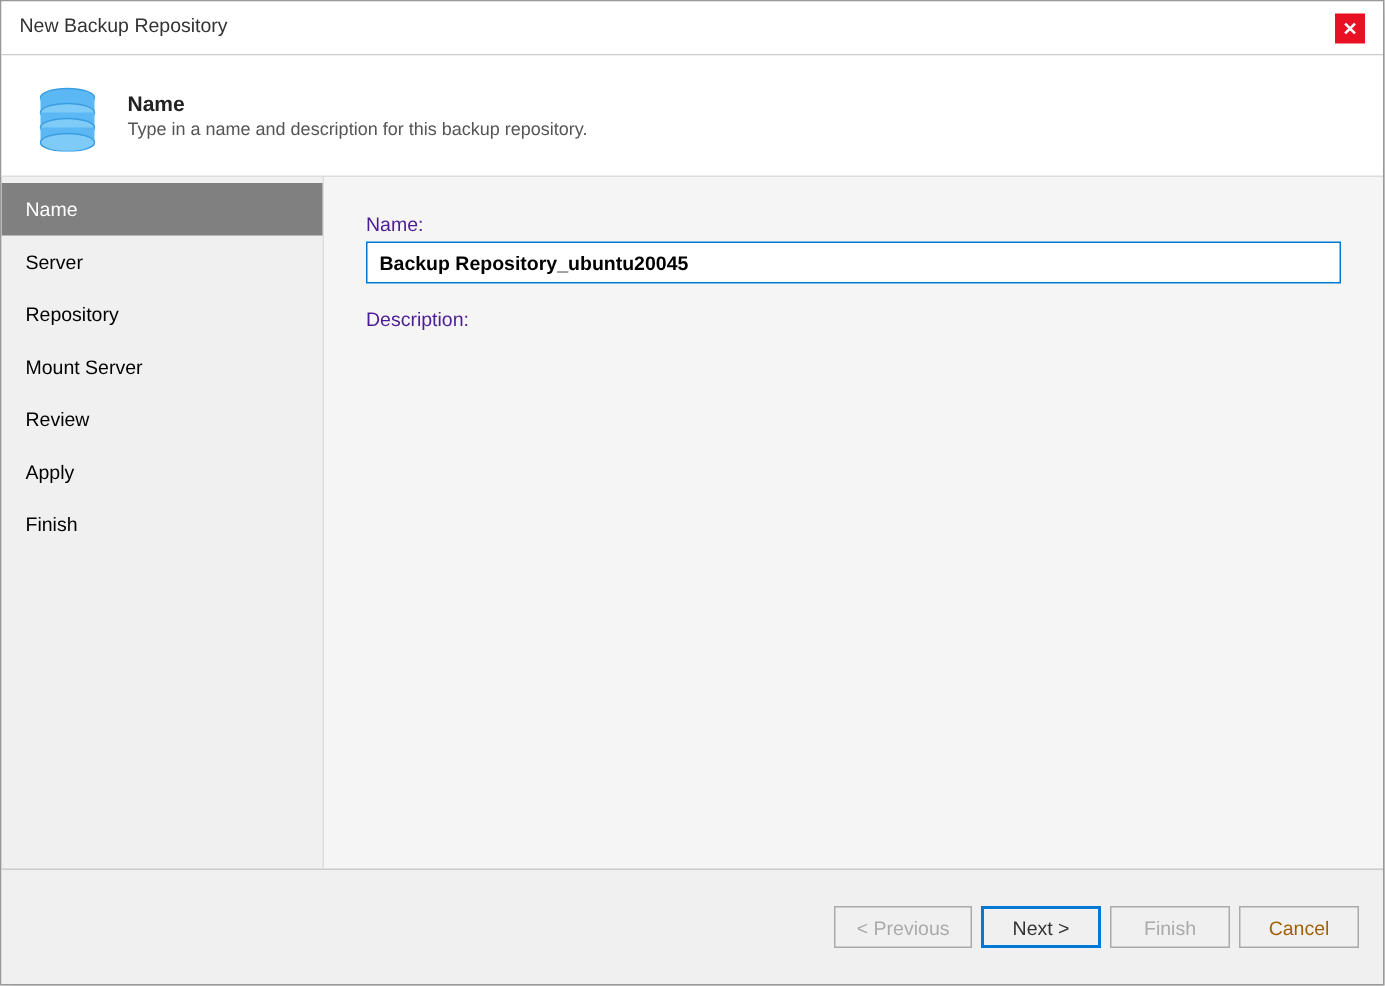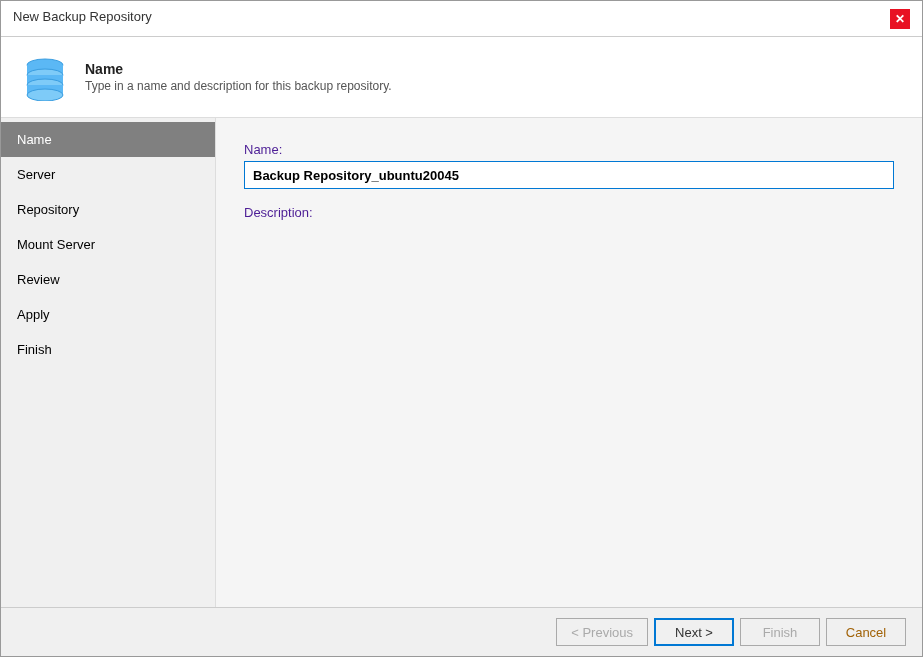--- a/index.html
+++ b/index.html
@@ -123,21 +123,21 @@
       font-size: 13px;
       font-family: inherit;
       background: #fff;
       resize: none;
       height: 120px;
       outline: none;
     }
     .footer {
       background: #f0f0f0;
       border-top: 1px solid #ccc;
-      padding: 10px 16px;
+      padding: 24px 16px;
       display: flex;
       justify-content: flex-end;
       gap: 6px;
       align-items: center;
     }
     .btn {
       min-width: 80px;
       height: 28px;
       padding: 0 14px;
       font-size: 13px;

